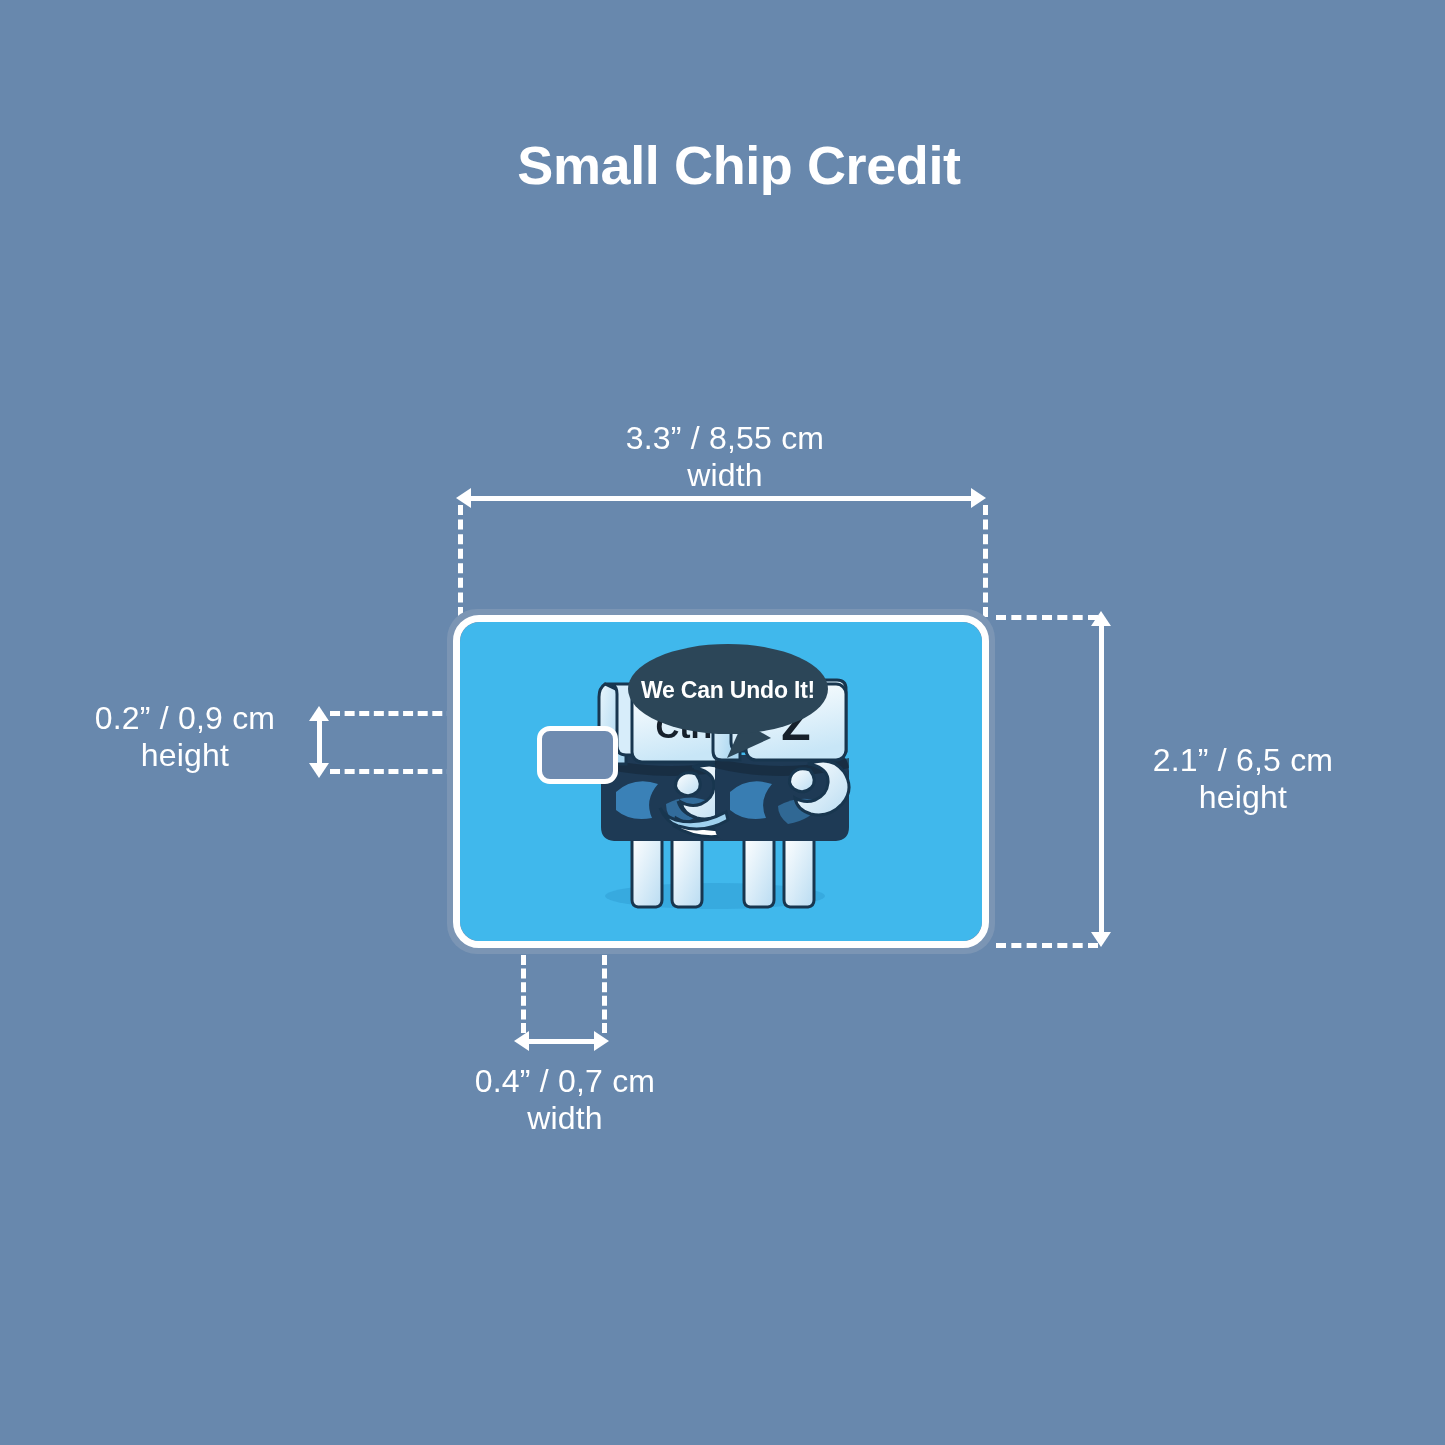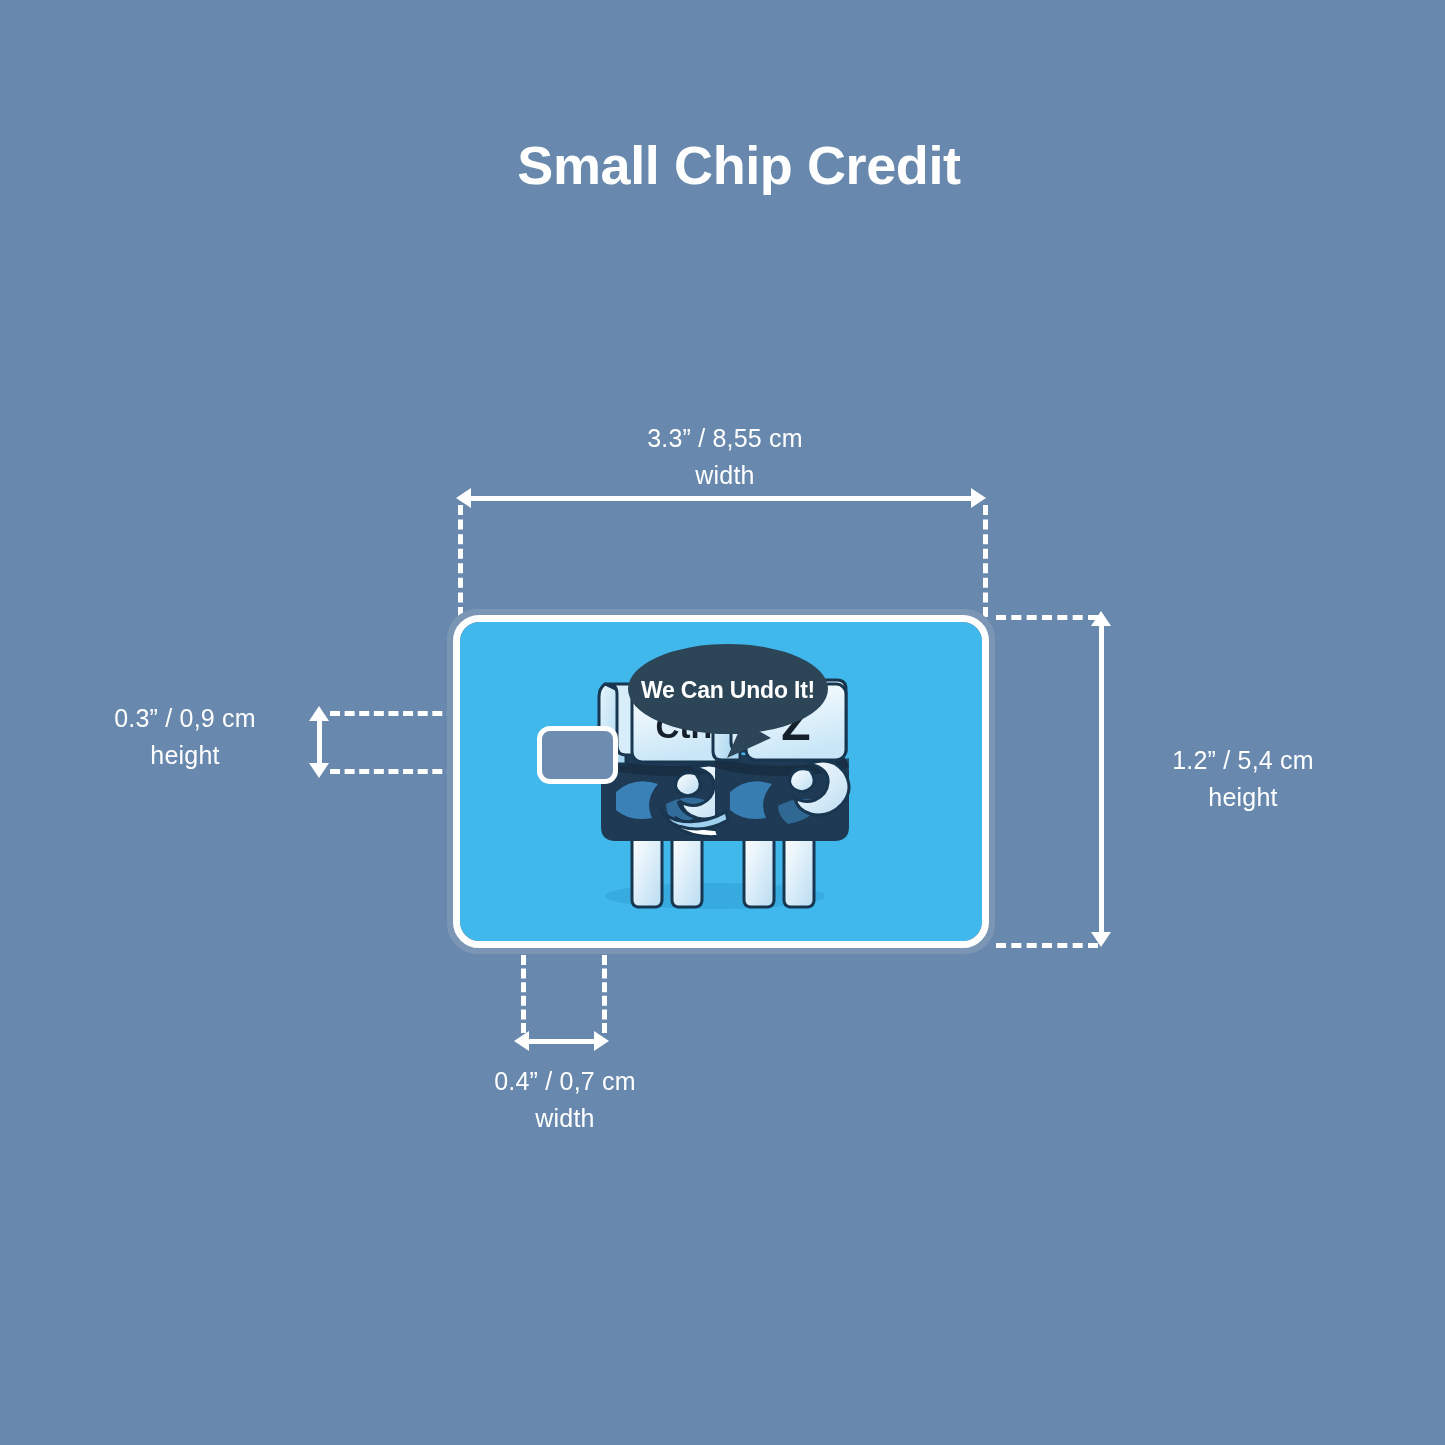--- a/index.html
+++ b/index.html
@@ -32,21 +32,21 @@
     font-weight: 700;
     line-height: 66px;
     letter-spacing: -0.4px;
   }
   .title .tline { display: block; margin-left: 33px; }
 
   
   .dimlabel {
     position: absolute;
     color: #ffffff;
-    font-size: 25px;
+    font-size: 32px;
     font-weight: 400;
     line-height: 37px;
     text-align: center;
     letter-spacing: 0.2px;
     white-space: nowrap;
   }
   .dimlabel .l2 { display: block; text-align: center; }
 
   #label-width-top   { left: 520px;  top: 420px;  width: 410px; }
   #label-height-left { left: 55px;   top: 700px;  width: 260px; }
@@ -178,33 +178,33 @@
   </div>
   <div class="arrow-h" style="left:456px; top:488px; width:530px; height:20px;">
     <span class="head left"></span>
     <span class="shaft"></span>
     <span class="head right"></span>
   </div>
   <div class="dash-v" style="left:458px; top:505px; height:112px;"></div>
   <div class="dash-v" style="left:983px; top:505px; height:112px;"></div>
 
   <div class="dimlabel" id="label-height-left">
-    <span>0.3” / 0,9 cm</span>
+    <span>0.2” / 0,9 cm</span>
     <span class="l2">height</span>
   </div>
   <div class="arrow-v" style="left:309px; top:706px; width:20px; height:72px;">
     <span class="head up"></span>
     <span class="shaft"></span>
     <span class="head down"></span>
   </div>
   <div class="dash-h" style="left:330px; top:711px; width:200px;"></div>
   <div class="dash-h" style="left:330px; top:769px; width:200px;"></div>
 
   <div class="dimlabel" id="label-height-right">
-    <span>1.2” / 5,4 cm</span>
+    <span>2.1” / 6,5 cm</span>
     <span class="l2">height</span>
   </div>
   <div class="dash-h" style="left:996px; top:615px; width:102px;"></div>
   <div class="dash-h" style="left:996px; top:943px; width:102px;"></div>
   <div class="arrow-v" style="left:1091px; top:611px; width:20px; height:336px;">
     <span class="head up"></span>
     <span class="shaft"></span>
     <span class="head down"></span>
   </div>
 

